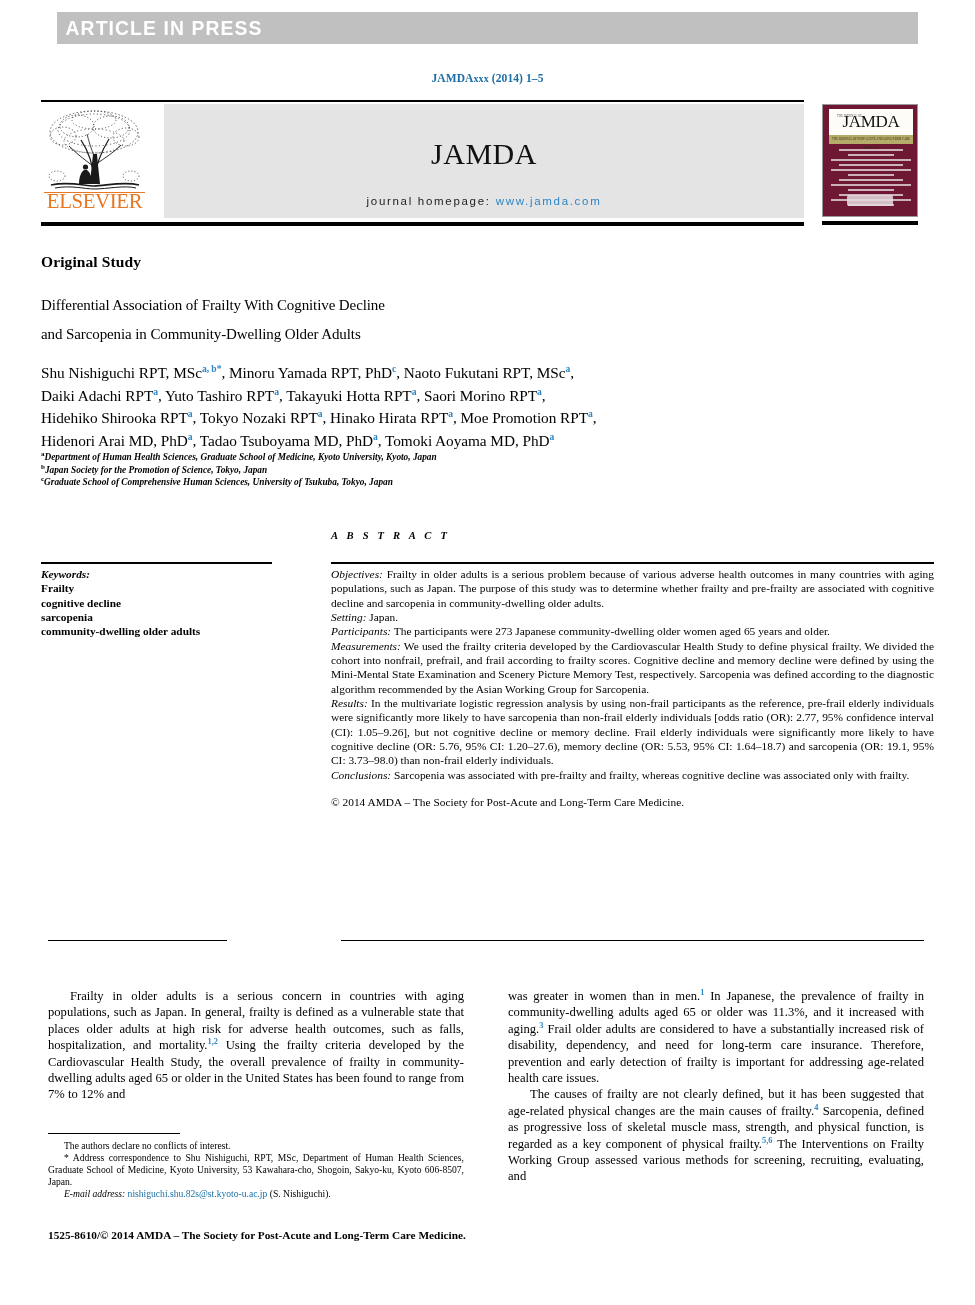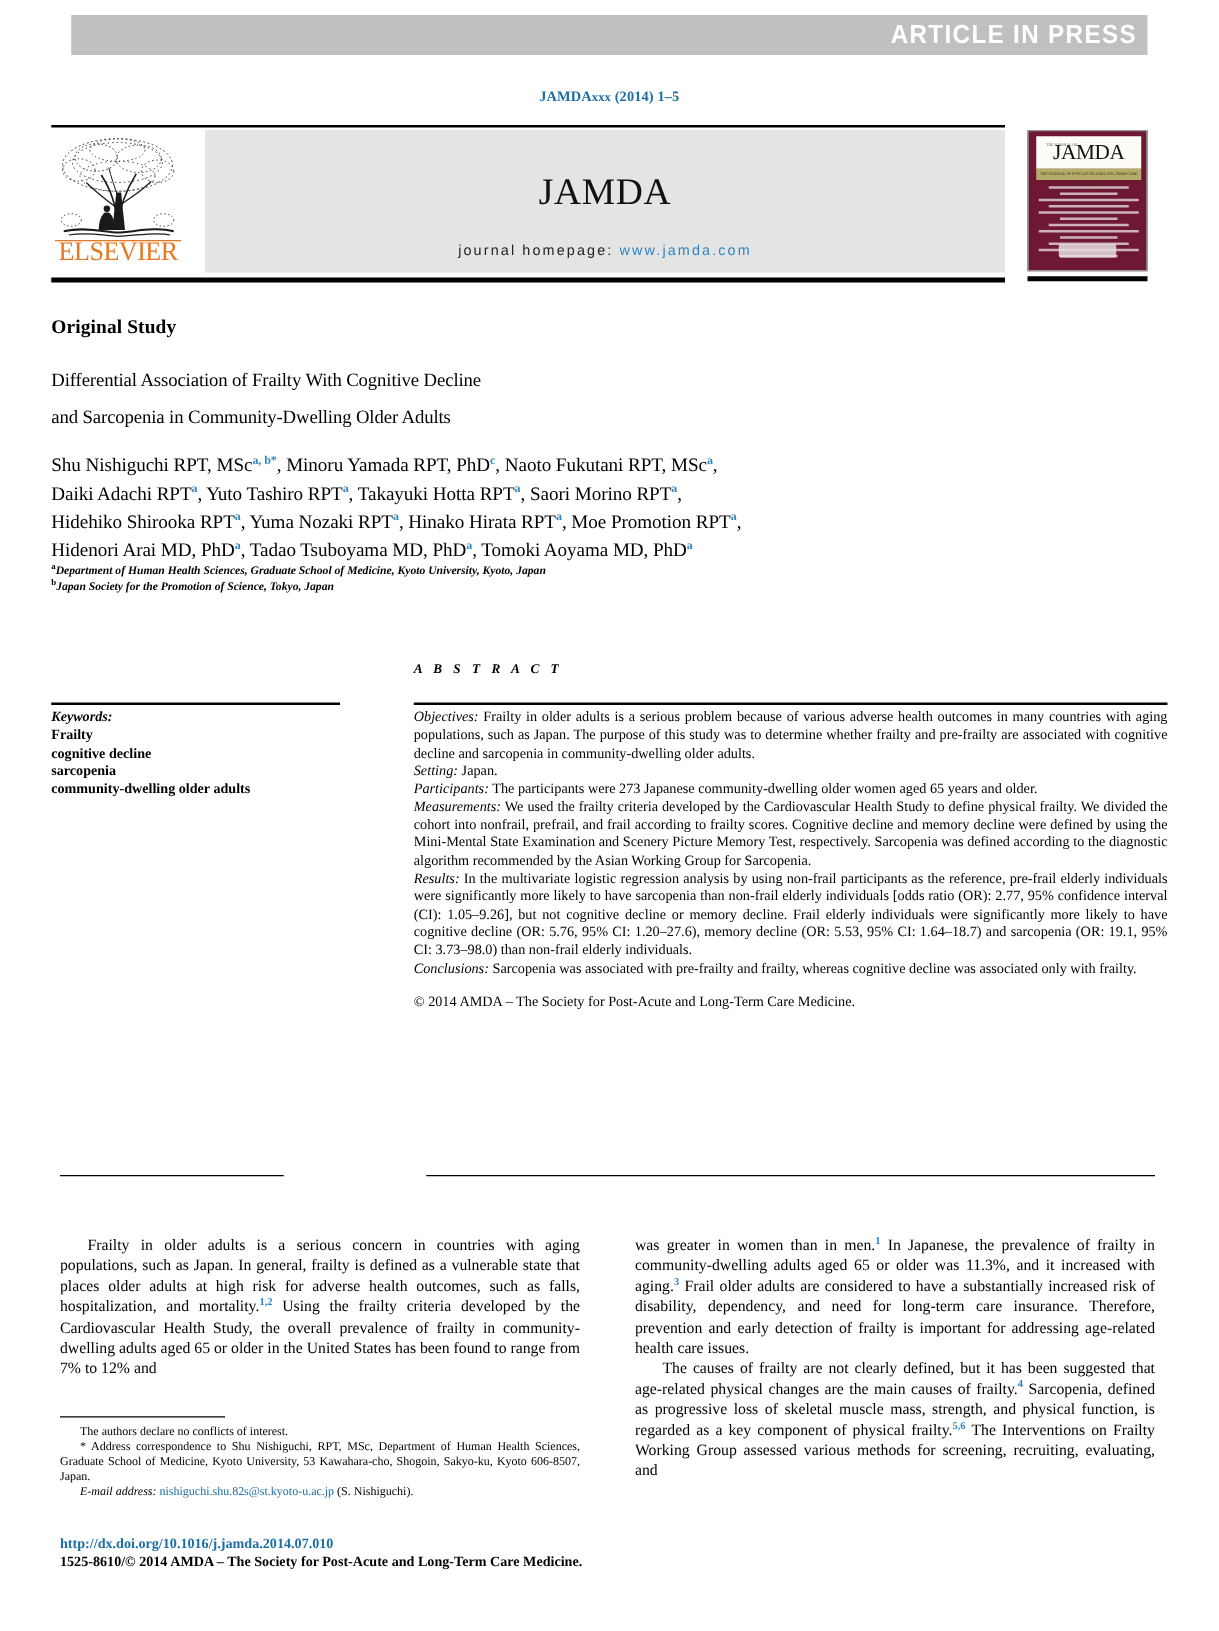--- a/index.html
+++ b/index.html
@@ -17,21 +17,21 @@
   }
 
   
   .aip-band {
     position: absolute;
     left: 57px; top: 12px;
     width: 861px; height: 32px;
     background: #c0c0c0;
     display: flex;
     align-items: center;
-    justify-content: flex-end;
+    justify-content: flex-start;
   }
   .aip-text {
     font-family: "Liberation Sans", "DejaVu Sans", sans-serif;
     font-weight: bold;
     font-size: 21px;
     letter-spacing: 1.2px;
     color: #ffffff;
     transform: scaleX(0.92);
   }
 
@@ -436,27 +436,28 @@
 <div class="section-type">Original Study</div>
 
 <h1 class="article-title">
   <span>Differential Association of Frailty With Cognitive Decline</span><br>
   <span>and Sarcopenia in Community-Dwelling Older Adults</span>
 </h1>
 
 <div class="authors">
   <span>Shu Nishiguchi RPT, MSc</span><sup>a, b</sup><sup class="star">*</sup><span>, Minoru Yamada RPT, PhD</span><sup>c</sup><span>, Naoto Fukutani RPT, MSc</span><sup>a</sup><span>,</span><br>
   <span>Daiki Adachi RPT</span><sup>a</sup><span>, Yuto Tashiro RPT</span><sup>a</sup><span>, Takayuki Hotta RPT</span><sup>a</sup><span>, Saori Morino RPT</span><sup>a</sup><span>,</span><br>
-  <span>Hidehiko Shirooka RPT</span><sup>a</sup><span>, Yuma Nozaki RPT</span><sup>a</sup><span>, Hinako Hirata RPT</span><sup>a</sup><span>, Moe Promotion RPT</span><sup>a</sup><span>,</span><br>
+  <span>Hidehiko Shirooka RPT</span><sup>a</sup><span>, Tokyo Nozaki RPT</span><sup>a</sup><span>, Hinako Hirata RPT</span><sup>a</sup><span>, Moe Promotion RPT</span><sup>a</sup><span>,</span><br>
   <span>Hidenori Arai MD, PhD</span><sup>a</sup><span>, Tadao Tsuboyama MD, PhD</span><sup>a</sup><span>, Tomoki Aoyama MD, PhD</span><sup>a</sup>
 </div>
 
 <div class="affils">
   <div><sup>a</sup><span>Department of Human Health Sciences, Graduate School of Medicine, Kyoto University, Kyoto, Japan</span></div>
   <div><sup>b</sup><span>Japan Society for the Promotion of Science, Tokyo, Japan</span></div>
+  <div><sup>c</sup><span>Graduate School of Comprehensive Human Sciences, University of Tsukuba, Tokyo, Japan</span></div>
 </div>
 
 <div class="kw-rule"></div>
 <div class="keywords">
   <div class="kw-head">Keywords:</div>
   <div>Frailty</div>
   <div>cognitive decline</div>
   <div>sarcopenia</div>
   <div>community-dwelling older adults</div>
 </div>
@@ -486,15 +487,14 @@
 </div>
 
 <div class="foot-rule"></div>
 <div class="footnotes">
   <p class="indent">The authors declare no conflicts of interest.</p>
   <p class="indent"><span class="star-mark">*</span><span> Address correspondence to Shu Nishiguchi, RPT, MSc, Department of Human Health Sciences, Graduate School of Medicine, Kyoto University, 53 Kawahara-cho, Shogoin, Sakyo-ku, Kyoto 606-8507, Japan.</span></p>
   <p class="indent"><i>E-mail address:</i> <span class="lnk">nishiguchi.shu.82s@st.kyoto-u.ac.jp</span><span> (S. Nishiguchi).</span></p>
 </div>
 
 <div class="doi-block">
-  <div class="doi">http://dx.doi.org/10.1016/j.jamda.2014.07.010</div>
   <div class="issn">1525-8610/© 2014 AMDA – The Society for Post-Acute and Long-Term Care Medicine.</div>
 </div>
 
 </body></html>

